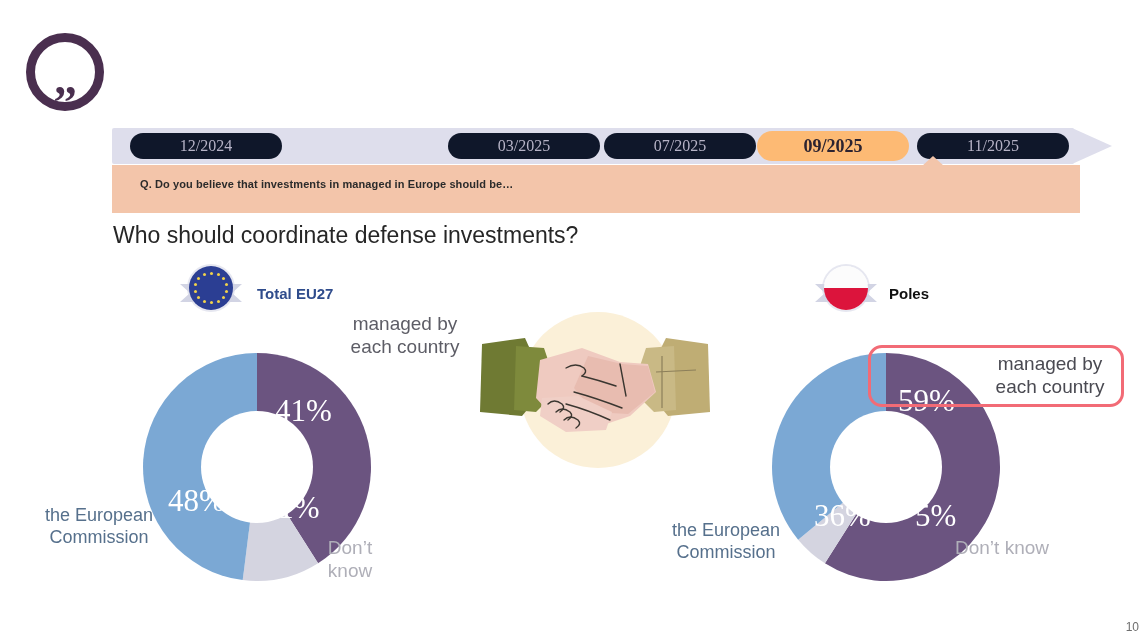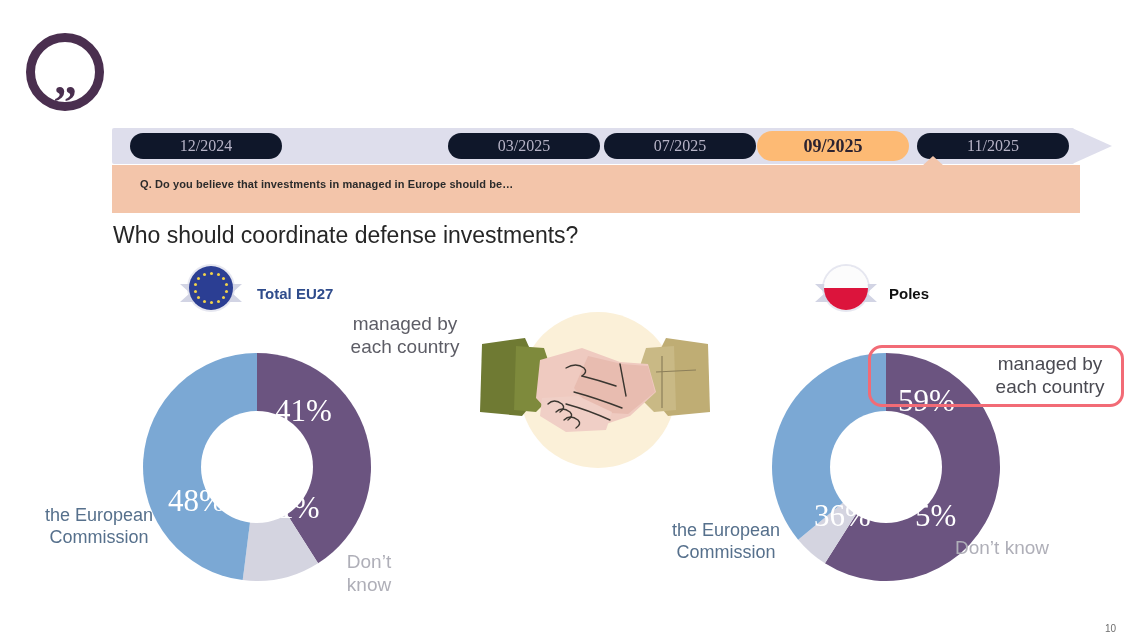--- a/index.html
+++ b/index.html
@@ -113,21 +113,21 @@
     position:absolute;border:3px solid #F26B76;border-radius:14px;
     background:transparent;
   }
 
   
   .handshake{position:absolute;left:470px;top:300px;width:250px;height:185px;}
 
   
   .footer{position:absolute;left:0;bottom:0;width:1142px;height:42px;}
   .page-no{
-    position:absolute;right:26px;bottom:8px;font-size:10px;color:#6E6E6E;
+    position:absolute;right:3px;bottom:8px;font-size:12px;color:#6E6E6E;
   }
 </style>
 </head>
 <body>
 
 <div class="slide">
 
   <div class="quote-badge">
     <span class="glyph">,,</span>
   </div>
@@ -192,21 +192,21 @@
     </svg>
     <div class="val" style="left:142px;top:50px;">41%</div>
     <div class="val" style="left:131px;top:147px;">11%</div>
     <div class="val" style="left:35px;top:140px;">48%</div>
   </div>
 
   <div class="dlabel cat-country" style="left:330px;top:313px;width:150px;">managed by
 each country</div>
   <div class="dlabel cat-ec" style="left:18px;top:505px;width:162px;">the European
 Commission</div>
-  <div class="dlabel cat-dk" style="left:330px;top:537px;width:78px;margin-top:14px;">Don’t
+  <div class="dlabel cat-dk" style="left:311px;top:537px;width:78px;">Don’t
 know</div>
 
   <div class="handshake">
     <svg viewBox="0 0 250 185" width="250" height="185">
       <circle cx="128" cy="90" r="78" fill="#FBF0D8"></circle>
       <path d="M12 44 L55 38 L64 58 L62 104 L52 116 L10 112 Z" fill="#6F7A33"></path>
       <path d="M46 46 L74 48 L80 66 L78 100 L66 112 L44 110 Z" fill="#7E8A3C"></path>
       <path d="M238 44 L196 38 L186 58 L188 104 L198 116 L240 112 Z" fill="#BFAD74"></path>
       <path d="M204 46 L176 48 L170 66 L172 100 L184 112 L206 110 Z" fill="#C9B985"></path>
       <path d="M70 60 L112 48 L150 62 L178 64 L186 92 L160 116 L118 130 L86 120 L66 98 Z" fill="#EFCAC0"></path>

